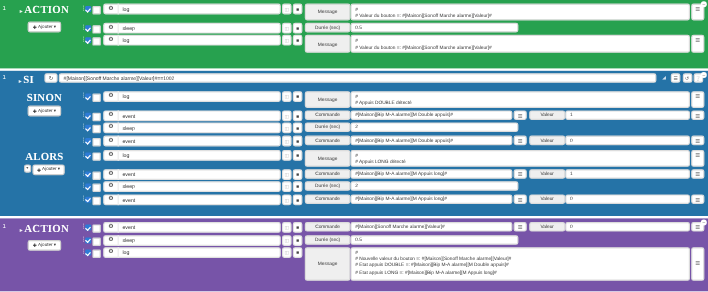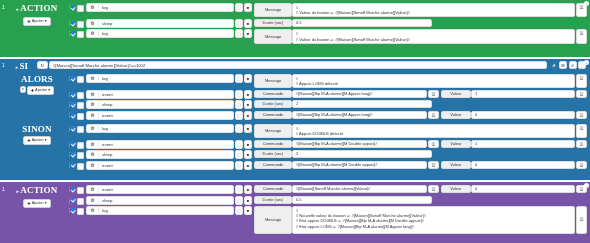--- a/index.html
+++ b/index.html
@@ -262,20 +262,125 @@
         <div class="cond-input">#[Maison][Sonoff Marche alarme][Valeur]#==1002</div>
         <div class="cond-icons">
           <div class="ci flat">◢</div>
           <div class="ci">☰</div>
           <div class="ci">↺</div>
           <div class="ci">❔</div>
         </div>
       </div>
     </div>
 
+    <div class="sub-band" style="margin-top:1px;">
+      <div class="gutter"></div>
+      <div class="sidecol">
+        <div class="blk-title">SINON</div>
+        <div class="add-btn">
+          <span class="plus">✚</span>
+          <span>Ajouter</span>
+          <span>▾</span>
+        </div>
+      </div>
+      <div class="rows">
+
+        <div class="row">
+          <div class="handle">⋮</div>
+          <div class="chk"></div>
+          <div class="chk2"></div>
+          <div class="namefield">
+            <div class="gear">⚙</div>
+            <div class="nm">log</div>
+          </div>
+          <div class="rowbtns">
+            <div class="sqbtn dim">◫</div>
+            <div class="sqbtn">■</div>
+          </div>
+          <div class="params">
+            <div class="msgwrap">
+              <div class="plabel w">Message</div>
+              <div class="msgbox">#
+# Appuis DOUBLE détecté</div>
+              <div class="listbtn">☰</div>
+            </div>
+          </div>
+        </div>
+
+        <div class="row">
+          <div class="handle">⋮</div>
+          <div class="chk"></div>
+          <div class="chk2"></div>
+          <div class="namefield">
+            <div class="gear">⚙</div>
+            <div class="nm">event</div>
+          </div>
+          <div class="rowbtns">
+            <div class="sqbtn dim">◫</div>
+            <div class="sqbtn">■</div>
+          </div>
+          <div class="params">
+            <div class="pline">
+              <div class="plabel w h8">Commande</div>
+              <div class="pval sm h8">#[Maison][Bip M-A alarme][M Double appuis]#</div>
+              <div class="listbtn h8">☰</div>
+              <div class="plabel h8" style="width:30px;flex:0 0 30px;margin-left:2px;">Valeur</div>
+              <div class="pval valnum h8">1</div>
+              <div class="listbtn h8">☰</div>
+            </div>
+          </div>
+        </div>
+
+        <div class="row">
+          <div class="handle">⋮</div>
+          <div class="chk"></div>
+          <div class="chk2"></div>
+          <div class="namefield">
+            <div class="gear">⚙</div>
+            <div class="nm">sleep</div>
+          </div>
+          <div class="rowbtns">
+            <div class="sqbtn dim">◫</div>
+            <div class="sqbtn">■</div>
+          </div>
+          <div class="params">
+            <div class="pline">
+              <div class="plabel w h8">Durée (sec)</div>
+              <div class="pval dur h8">2</div>
+            </div>
+          </div>
+        </div>
+
+        <div class="row">
+          <div class="handle">⋮</div>
+          <div class="chk"></div>
+          <div class="chk2"></div>
+          <div class="namefield">
+            <div class="gear">⚙</div>
+            <div class="nm">event</div>
+          </div>
+          <div class="rowbtns">
+            <div class="sqbtn dim">◫</div>
+            <div class="sqbtn">■</div>
+          </div>
+          <div class="params">
+            <div class="pline">
+              <div class="plabel w h8">Commande</div>
+              <div class="pval sm h8">#[Maison][Bip M-A alarme][M Double appuis]#</div>
+              <div class="listbtn h8">☰</div>
+              <div class="plabel h8" style="width:30px;flex:0 0 30px;margin-left:2px;">Valeur</div>
+              <div class="pval valnum h8">0</div>
+              <div class="listbtn h8">☰</div>
+            </div>
+          </div>
+        </div>
+
+      </div>
+    </div>
+
     <div class="sub-band">
       <div class="gutter"></div>
       <div class="sidecol">
         <div class="blk-title">ALORS</div>
         <div class="caret-group">
           <div class="mini-sel">▾</div>
           <div class="add-btn">
             <span class="plus">✚</span>
             <span>Ajouter</span>
             <span>▾</span>
@@ -369,125 +474,20 @@
               <div class="listbtn h8">☰</div>
               <div class="plabel h8" style="width:30px;flex:0 0 30px;margin-left:2px;">Valeur</div>
               <div class="pval valnum h8">0</div>
               <div class="listbtn h8">☰</div>
             </div>
           </div>
         </div>
 
       </div>
     </div>
-
-    <div class="sub-band" style="margin-top:1px;">
-      <div class="gutter"></div>
-      <div class="sidecol">
-        <div class="blk-title">SINON</div>
-        <div class="add-btn">
-          <span class="plus">✚</span>
-          <span>Ajouter</span>
-          <span>▾</span>
-        </div>
-      </div>
-      <div class="rows">
-
-        <div class="row">
-          <div class="handle">⋮</div>
-          <div class="chk"></div>
-          <div class="chk2"></div>
-          <div class="namefield">
-            <div class="gear">⚙</div>
-            <div class="nm">log</div>
-          </div>
-          <div class="rowbtns">
-            <div class="sqbtn dim">◫</div>
-            <div class="sqbtn">■</div>
-          </div>
-          <div class="params">
-            <div class="msgwrap">
-              <div class="plabel w">Message</div>
-              <div class="msgbox">#
-# Appuis DOUBLE détecté</div>
-              <div class="listbtn">☰</div>
-            </div>
-          </div>
-        </div>
-
-        <div class="row">
-          <div class="handle">⋮</div>
-          <div class="chk"></div>
-          <div class="chk2"></div>
-          <div class="namefield">
-            <div class="gear">⚙</div>
-            <div class="nm">event</div>
-          </div>
-          <div class="rowbtns">
-            <div class="sqbtn dim">◫</div>
-            <div class="sqbtn">■</div>
-          </div>
-          <div class="params">
-            <div class="pline">
-              <div class="plabel w h8">Commande</div>
-              <div class="pval sm h8">#[Maison][Bip M-A alarme][M Double appuis]#</div>
-              <div class="listbtn h8">☰</div>
-              <div class="plabel h8" style="width:30px;flex:0 0 30px;margin-left:2px;">Valeur</div>
-              <div class="pval valnum h8">1</div>
-              <div class="listbtn h8">☰</div>
-            </div>
-          </div>
-        </div>
-
-        <div class="row">
-          <div class="handle">⋮</div>
-          <div class="chk"></div>
-          <div class="chk2"></div>
-          <div class="namefield">
-            <div class="gear">⚙</div>
-            <div class="nm">sleep</div>
-          </div>
-          <div class="rowbtns">
-            <div class="sqbtn dim">◫</div>
-            <div class="sqbtn">■</div>
-          </div>
-          <div class="params">
-            <div class="pline">
-              <div class="plabel w h8">Durée (sec)</div>
-              <div class="pval dur h8">2</div>
-            </div>
-          </div>
-        </div>
-
-        <div class="row">
-          <div class="handle">⋮</div>
-          <div class="chk"></div>
-          <div class="chk2"></div>
-          <div class="namefield">
-            <div class="gear">⚙</div>
-            <div class="nm">event</div>
-          </div>
-          <div class="rowbtns">
-            <div class="sqbtn dim">◫</div>
-            <div class="sqbtn">■</div>
-          </div>
-          <div class="params">
-            <div class="pline">
-              <div class="plabel w h8">Commande</div>
-              <div class="pval sm h8">#[Maison][Bip M-A alarme][M Double appuis]#</div>
-              <div class="listbtn h8">☰</div>
-              <div class="plabel h8" style="width:30px;flex:0 0 30px;margin-left:2px;">Valeur</div>
-              <div class="pval valnum h8">0</div>
-              <div class="listbtn h8">☰</div>
-            </div>
-          </div>
-        </div>
-
-      </div>
-    </div>
   </div>
 
   <div class="spacer-strip"></div>
 
   <div class="block purple" style="height:61px;">
     <div class="corner">–</div>
     <div class="blk-head">
       <div class="gutter">1</div>
       <div class="sidecol">
         <div class="blk-title">

